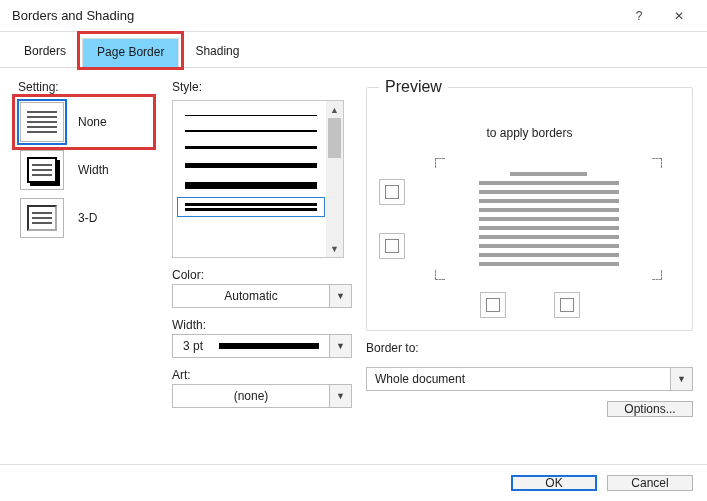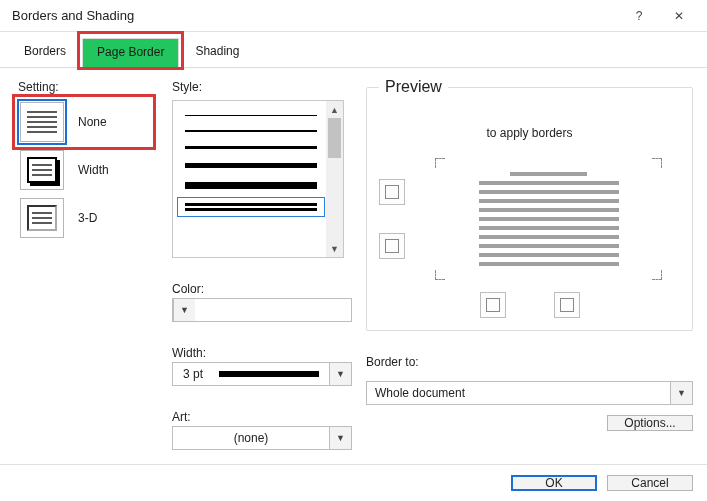--- a/index.html
+++ b/index.html
@@ -35,21 +35,21 @@
   .tab {
     padding: 6px 14px 8px 14px;
     color: #1a1a1a;
     cursor: pointer;
     position: relative;
   }
   .tab.active {
     border: 1px solid #dcdcdc;
     border-bottom-color: #fff;
     margin-bottom: -1px;
-    background: #22c55e;
+    background: #7dd3fc;
   }
   .hi-red { position: absolute; border: 3px solid #d93838; pointer-events: none; }
   .content {
     display: flex;
     padding: 10px 14px 10px 18px;
     gap: 14px;
   }
   .col-setting { width: 140px; }
   .col-style { width: 180px; }
   .col-preview { flex: 1; }
@@ -95,21 +95,21 @@
     outline: 1px solid #2a7fd8;
     outline-offset: 5px;
   }
   .sb-track {
     position: absolute; right: 0; top: 0; width: 17px; bottom: 0;
     background: #f0f0f0;
     display: flex; flex-direction: column;
   }
   .sb-arrow { height: 17px; display:flex; align-items:center; justify-content:center; color:#555; font-size:9px; }
   .sb-thumb { background: #c2c2c2; height: 40px; margin: 0 2px; }
-  .field-label { margin-top: 24px; }
+  .field-label { margin-top: 10px; }
   .combo {
     margin-top: 2px;
     height: 24px;
     border: 1px solid #bdbdbd;
     display: flex; align-items: center;
     background: #fff;
     position: relative;
   }
   .combo .val { flex:1; text-align: center; }
   .combo .left-val { text-align:left; padding-left: 10px; width: 46px; }
@@ -294,20 +294,21 @@
       <div class="sb-track">
         <div class="sb-arrow">▲</div>
         <div class="sb-thumb"></div>
         <div style="flex:1"></div>
         <div class="sb-arrow">▼</div>
       </div>
     </div>
 
     <div class="field-label">Color:</div>
     <div class="combo">
+      <div class="val">Automatic</div>
       <div class="caret">▼</div>
     </div>
 
     <div class="field-label">Width:</div>
     <div class="combo">
       <div class="left-val">3 pt</div>
       <div class="center-val">
         <div style="border-top:3px solid #000; border-bottom:3px solid #000; height:2px; width:100px;"></div>
       </div>
       <div class="caret">▼</div>

